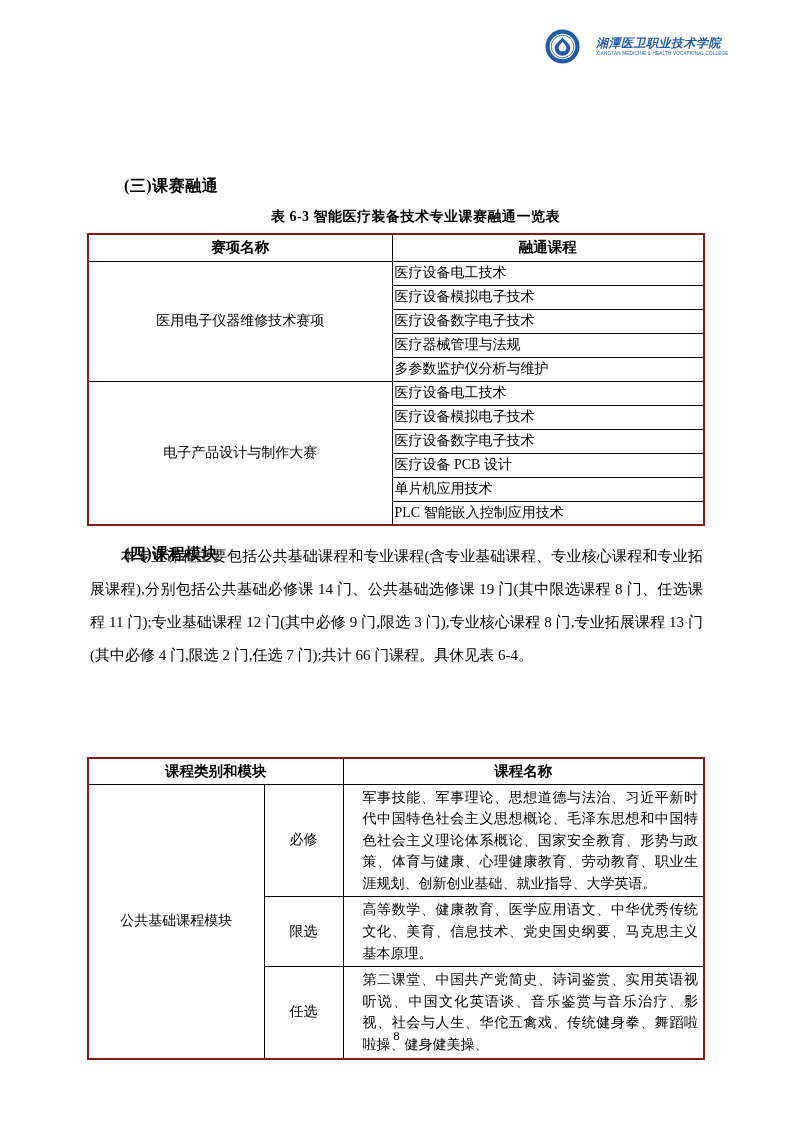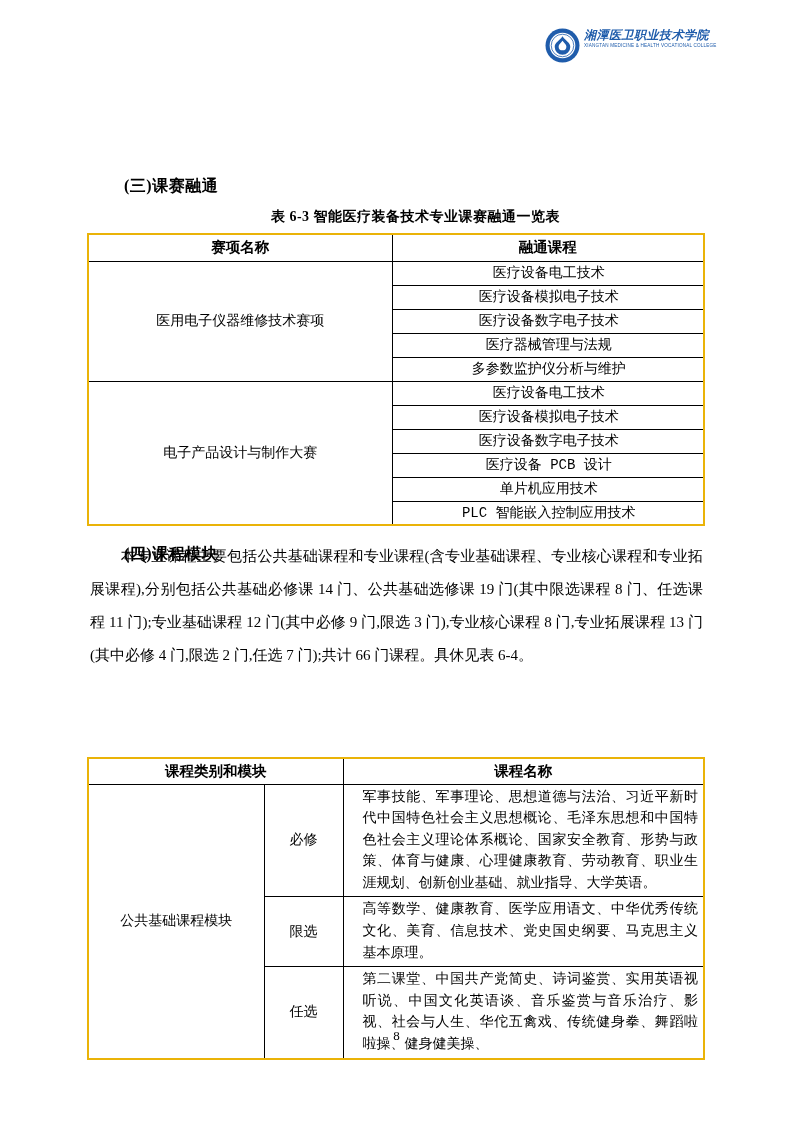--- a/index.html
+++ b/index.html
@@ -7,21 +7,21 @@
   .page {
     position:relative;
     width:793px; height:1122px;
     margin:0 auto;
     background:#ffffff;
     font-family:"Liberation Serif","DejaVu Serif",serif;
     color:#000;
     overflow:hidden;
   }
   
-  .logo { position:absolute; top:28px; left:545px; width:158px; height:36px; display:flex; align-items:flex-start; }
+  .logo { position:absolute; top:28px; left:545px; width:158px; height:36px; display:flex; align-items:center;gap:12px; }
   .emblem { width:35px; height:35px; flex:0 0 35px; }
   .logo-text { margin-left:4px; display:flex; flex-direction:column; justify-content:center; }
   .logo-zh {
     font-size:12px; font-weight:bold; letter-spacing:0.5px;
     color:#1f5cab; white-space:nowrap; line-height:14px;
     font-style:italic;
   }
   .logo-en {
     font-size:4.6px; color:#1f5cab; white-space:nowrap; letter-spacing:0.2px;
     line-height:7px; font-family:"Liberation Sans","DejaVu Sans",sans-serif;
@@ -42,28 +42,28 @@
   
   .para {
     position:absolute; left:90px; top:540px; width:613px;
     font-size:15px; line-height:33px;
     text-align:justify; text-justify:inter-ideograph;
     text-indent:2.05em;
   }
   
   table { border-collapse:collapse; table-layout:fixed; position:absolute; background:#fff; }
   table, td, th { border:1px solid #000; }
-  table { border:2px solid #eab308;font-family:Liberation Mono, monospace; }
+  table { border:2px solid #7f1d1d; }
   th { font-size:14.5px; font-weight:bold; text-align:center; vertical-align:middle; }
   td { font-size:14px; vertical-align:middle; }
   .t63 { left:87px; top:233px; width:616px; }
   .t63 .th-row { height:27px; }
   .t63 tr { height:24px; }
   .t63 .gname { text-align:center; }
-  .t63 .course { text-align:center; padding-left:2px; }
+  .t63 .course { text-align:left; padding-left:2px; }
   .t64 { left:87px; top:757px; width:616px; }
   .t64 .th-row { height:26px; }
   .t64 .module { text-align:center; }
   .t64 .type { text-align:center; }
   .t64 .courses {
     text-align:justify; text-justify:inter-ideograph;
     padding:2px 5px 2px 19px; line-height:21.6px;
   }
   .t64 .r-required { height:108px; }
   .t64 .r-limited  { height:44px; }

